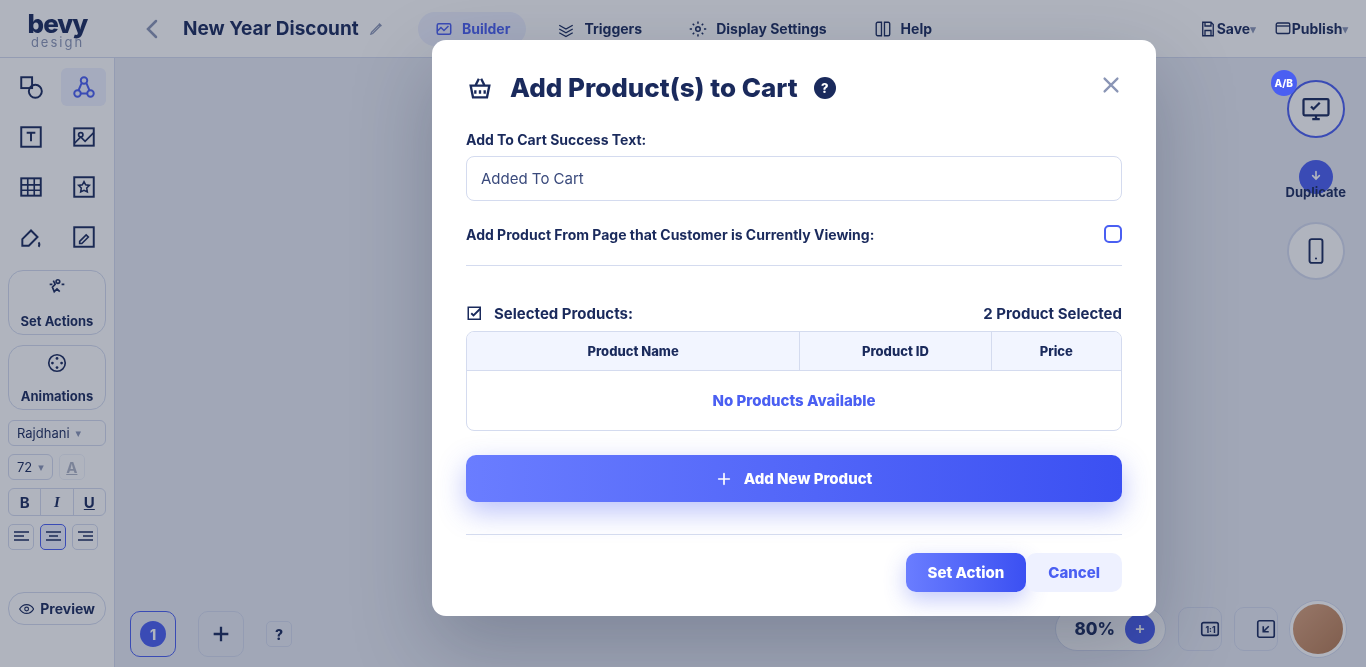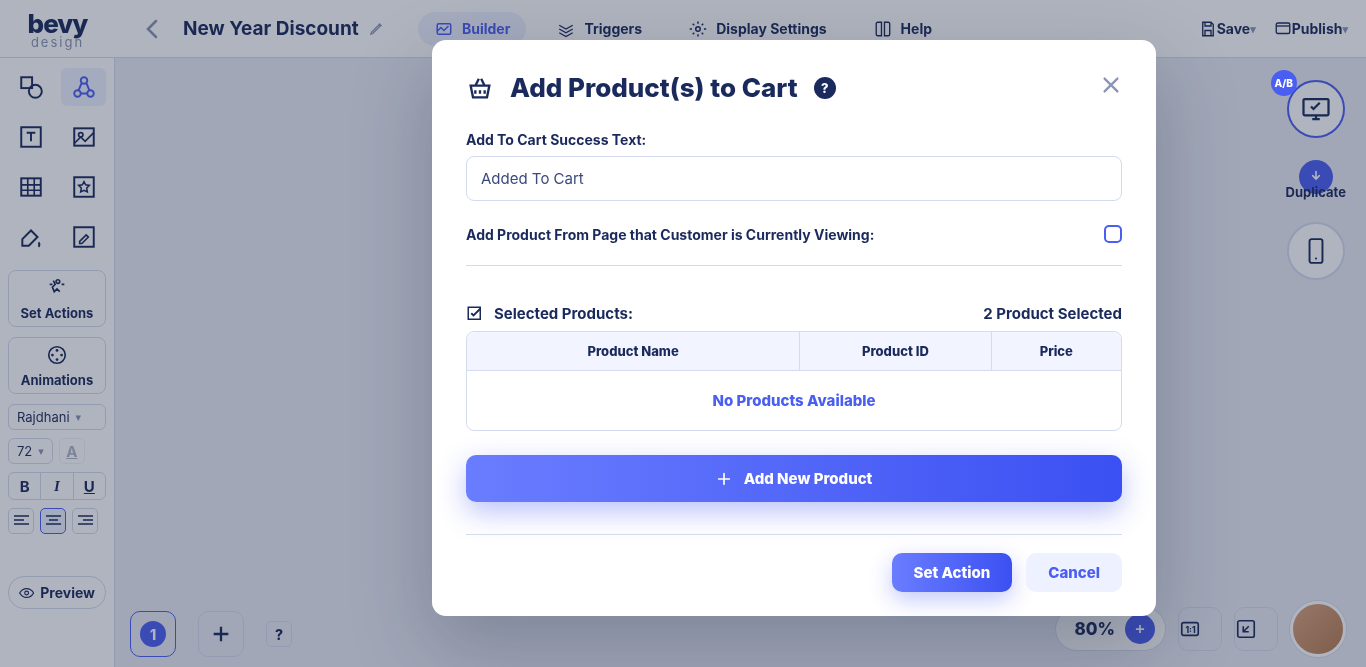--- a/index.html
+++ b/index.html
@@ -26,21 +26,21 @@
   .tab{display:flex;align-items:center;gap:8px;padding:8px 16px;border-radius:22px;font-weight:700;font-size:14px;color:var(--navy);}
   .tab.active{background:#eef1ff;color:var(--blue);}
   .right-actions{position:absolute;right:18px;display:flex;gap:18px;align-items:center;}
   .ra{display:flex;align-items:center;font-weight:700;color:var(--navy);font-size:14px;}
   .chev{font-size:11px;color:var(--light);}
   
   .leftbar{position:absolute;left:0;top:58px;width:115px;height:609px;background:#fff;border-right:1px solid var(--border);padding:10px 8px;}
   .tool-grid{display:grid;grid-template-columns:1fr 1fr;gap:12px 8px;margin-bottom:14px;}
   .tool{height:38px;display:flex;align-items:center;justify-content:center;border-radius:6px;color:var(--navy);}
   .tool.sel{background:#eef1ff;color:var(--blue);}
-  .panel-btn{border:1px solid var(--border);border-radius:8px;padding:6px 4px 5px;display:flex;flex-direction:column;align-items:center;gap:6px;font-size:13px;color:var(--navy);font-weight:700;margin-bottom:10px;}
+  .panel-btn{border:1px solid var(--border);border-radius:15px;padding:6px 4px 5px;display:flex;flex-direction:column;align-items:center;gap:14px;font-size:13px;color:var(--navy);font-weight:700;margin-bottom:10px;}
   .panel-btn svg{width:22px;height:22px;}
   .row{display:flex;gap:6px;align-items:center;margin-bottom:8px;}
   .select{border:1px solid var(--border);border-radius:6px;padding:4px 8px;font-size:13px;color:var(--navy);display:flex;align-items:center;gap:6px;}
   .sq{width:26px;height:26px;border:1px solid var(--border);border-radius:5px;display:flex;align-items:center;justify-content:center;color:var(--navy);font-weight:700;font-size:15px;}
   .sq.disabled{opacity:.35;}
   .preview-btn{border:1px solid var(--border);border-radius:16px;padding:7px 10px;display:flex;align-items:center;gap:6px;font-size:14px;color:var(--navy);font-weight:700;}
   
   .canvas{position:absolute;left:115px;top:58px;width:1251px;height:609px;background:#e9ecf5;}
   
   .rfloat{position:absolute;right:20px;top:80px;display:flex;flex-direction:column;align-items:center;gap:22px;}
@@ -50,21 +50,21 @@
   .dup{font-size:13px;font-weight:700;color:var(--navy);margin-top:-14px;}
   
   .bbar{position:absolute;left:130px;bottom:10px;display:flex;align-items:center;gap:22px;}
   .pg{width:46px;height:46px;border:1px solid var(--blue);border-radius:10px;display:flex;align-items:center;justify-content:center;}
   .pg .num{width:26px;height:26px;border-radius:50%;background:var(--blue);color:#fff;font-weight:800;display:flex;align-items:center;justify-content:center;font-size:14px;}
   .plusbox{width:46px;height:46px;border:1px solid var(--border);border-radius:10px;display:flex;align-items:center;justify-content:center;color:var(--navy);}
   .qbox{width:26px;height:26px;border:1px solid var(--border);border-radius:5px;display:flex;align-items:center;justify-content:center;color:var(--navy);font-weight:800;font-size:14px;}
   .bright{position:absolute;right:20px;bottom:10px;display:flex;align-items:center;gap:12px;}
   .zoom{border:1px solid var(--border);background:#fff;border-radius:22px;padding:6px 10px 6px 18px;display:flex;align-items:center;gap:10px;font-weight:800;font-size:17px;color:var(--navy);}
   .zplus{width:30px;height:30px;border-radius:50%;background:var(--blue);color:#fff;display:flex;align-items:center;justify-content:center;}
-  .bbtn{width:44px;height:44px;border:1px solid var(--border);border-radius:10px;display:flex;align-items:center;justify-content:flex-start;color:var(--navy);}
+  .bbtn{width:44px;height:44px;border:1px solid var(--border);border-radius:10px;display:flex;align-items:center;justify-content:flex-end;color:var(--navy);}
   .avatar{width:56px;height:56px;border-radius:50%;background:linear-gradient(135deg,#d9a27c,#b57a52);border:3px solid #fff;box-shadow:0 0 0 1px var(--border);}
   
   .overlay{position:absolute;left:0;top:0;width:1366px;height:667px;background:rgba(30,40,70,.35);}
   .modal{position:absolute;left:432px;top:40px;width:724px;background:#fff;border-radius:14px;box-shadow:0 30px 80px rgba(20,30,60,.25);padding:32px 34px 24px;}
   .mhead{display:flex;align-items:center;gap:16px;position:relative;}
   .mtitle{font-size:26px;font-weight:800;color:var(--navy);}
   .help-q{width:22px;height:22px;border-radius:50%;background:var(--navy);color:#fff;display:flex;align-items:center;justify-content:center;font-weight:800;font-size:13px;}
   .close{position:absolute;right:0;top:2px;color:var(--light);}
   .lbl{font-size:14px;font-weight:700;color:var(--navy);margin:28px 0 8px;}
   .input{width:100%;border:1px solid var(--border);border-radius:8px;padding:12px 14px;font-size:15px;color:var(--text);background:#fff;}
@@ -73,21 +73,21 @@
   .sel-row{display:flex;align-items:center;justify-content:space-between;margin-top:38px;font-weight:700;color:var(--navy);font-size:15px;}
   .sel-row .l{display:flex;align-items:center;gap:10px;}
   .table{border:1px solid var(--border);border-radius:8px;margin-top:8px;overflow:hidden;}
   .thead{display:flex;background:#f2f5ff;border-bottom:1px solid var(--border);text-align:center;}
   .th{padding:11px 14px;font-weight:800;font-size:13px;color:var(--navy);border-right:1px solid var(--border);}
   .th:last-child{border-right:none;}
   .th.n{flex:3;} .th.i{flex:1.6;} .th.p{flex:1;}
   .tbody{padding:20px;text-align:center;color:var(--blue);font-weight:800;font-size:15px;}
   .addbtn{margin-top:24px;width:100%;padding:14px;border:none;border-radius:10px;background:linear-gradient(90deg,#6a7dff,#3b50f2);color:#fff;font-weight:800;font-size:15px;display:flex;align-items:center;justify-content:center;gap:12px;box-shadow:0 10px 28px rgba(60,80,240,.35);}
   .divider{height:1px;background:var(--border);margin:32px 0 18px;}
-  .mfoot{display:flex;justify-content:flex-end;gap:14px;}
+  .mfoot{display:flex;justify-content:flex-end;}
   .btn{padding:10px 22px;border-radius:10px;font-weight:800;font-size:15px;border:none;}
   .btn.primary{background:linear-gradient(90deg,#6a7dff,#3b50f2);color:#fff;box-shadow:0 8px 22px rgba(60,80,240,.3);}
   .btn.ghost{background:#eef1ff;color:var(--blue);}
   svg{display:block;}
 </style>
 </head>
 <body>
 
 <div class="top">
   <div class="logo">

